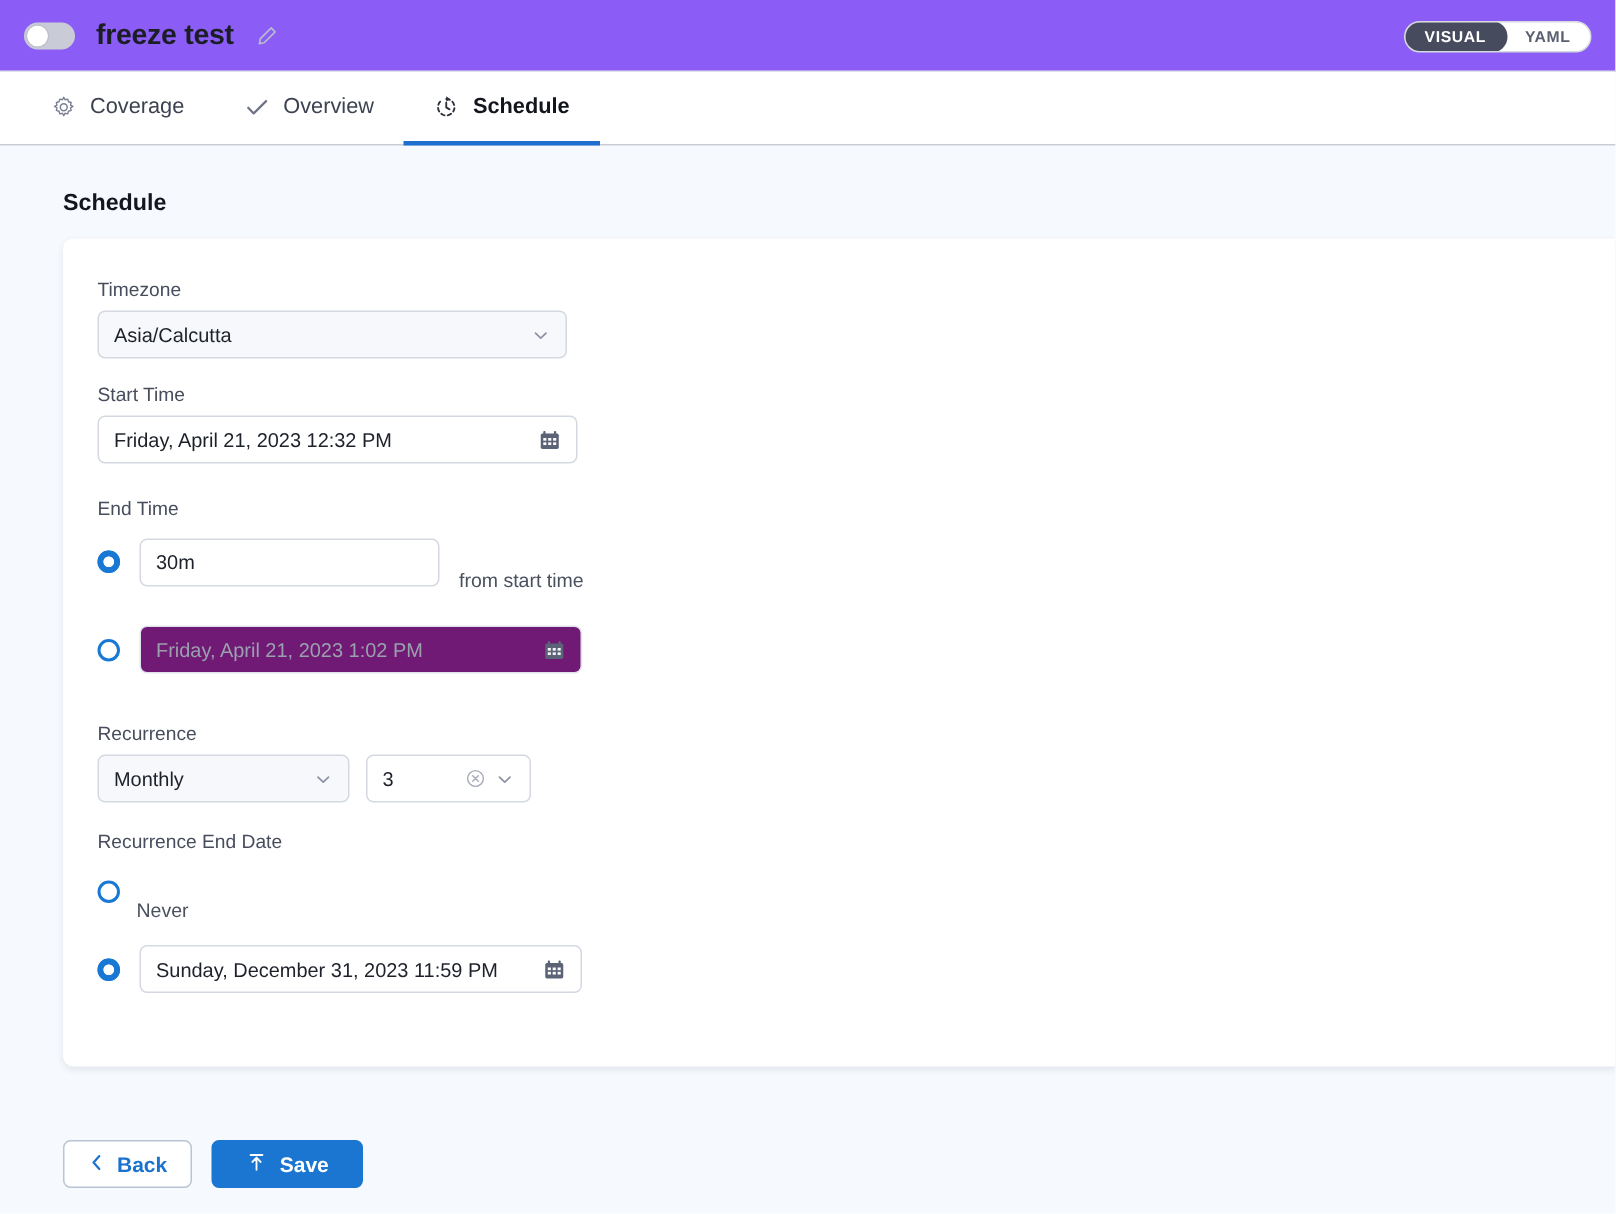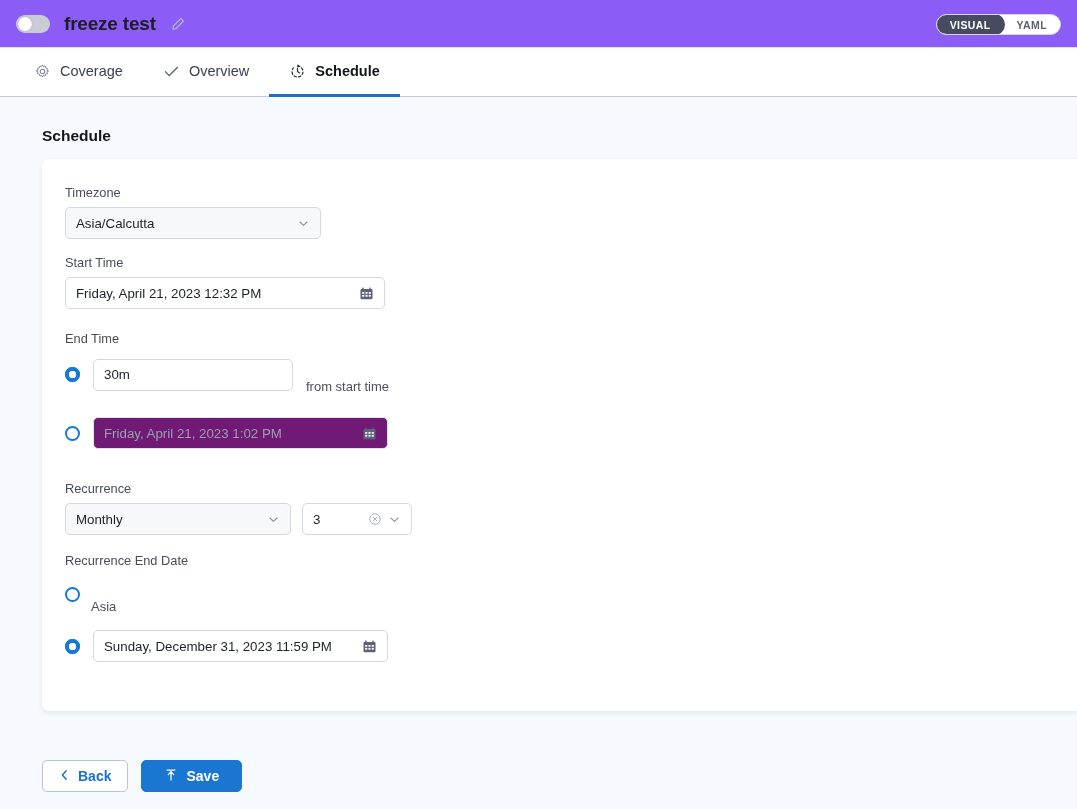--- a/index.html
+++ b/index.html
@@ -150,21 +150,21 @@
     display: flex;
     align-items: center;
     font-size: 13.3px;
     color: #1d212a;
     padding: 0 10px;
     position: relative;
   }
   .inp .val { flex: 1; white-space: nowrap; overflow: hidden; }
   .inp.select { background: #f7f8fb; }
   .inp.disabled { background: #701a75; border-color: #e0e3ea; color: #9aa0ad; }
-  .w-select { width: 256px; }
+  .w-select { width: 313px; }
   .w-date { width: 320px; }
   .chevron { flex: 0 0 auto; margin-left: 6px; display:flex; }
   .calico { flex: 0 0 auto; margin-left: 6px; display:flex; }
 
   .row { display: flex; align-items: center; }
   .radio {
     width: 15px; height: 15px;
     border-radius: 50%;
     border: 2px solid #1878d4;
     background: #ffffff;
@@ -197,21 +197,21 @@
   .hint {
     font-size: 13px;
     color: #4a505e;
     margin-left: 13px;
     white-space: nowrap;
     margin-top: 24px;
   }
   .w-dur { width: 200px; }
   .w-recdate { width: 295px; }
   .w-count { width: 110px; }
-  .w-freq { width: 226px; }
+  .w-freq { width: 168px; }
 
   .clear-ico { flex: 0 0 auto; margin-left: 4px; display:flex; }
 
   
   .footer {
     position: absolute;
     left: 42px;
     bottom: 16px;
     display: flex;
     align-items: center;
@@ -389,21 +389,21 @@
           </span>
         </div>
       </div>
 
       <div style="height:18px"></div>
 
       <div class="field-label">Recurrence End Date</div>
 
       <div class="row" style="margin-top:6px">
         <div class="radio"></div>
-        <div class="hint" style="margin-left:11px">Asia</div>
+        <div class="hint" style="margin-left:11px">Never</div>
       </div>
 
       <div class="row" style="margin-top:16px">
         <div class="radio sel"></div>
         <div class="inp w-recdate" style="margin-left:13px">
           <span class="val">Sunday, December 31, 2023 11:59 PM</span>
           <span class="calico">
             <svg width="15" height="15" viewBox="0 0 16 16">
               <rect x="1.6" y="3.2" width="12.8" height="11" rx="1.2" fill="#5d6376"></rect>
               <rect x="3.4" y="1.5" width="1.6" height="2.6" rx=".6" fill="#5d6376"></rect>

